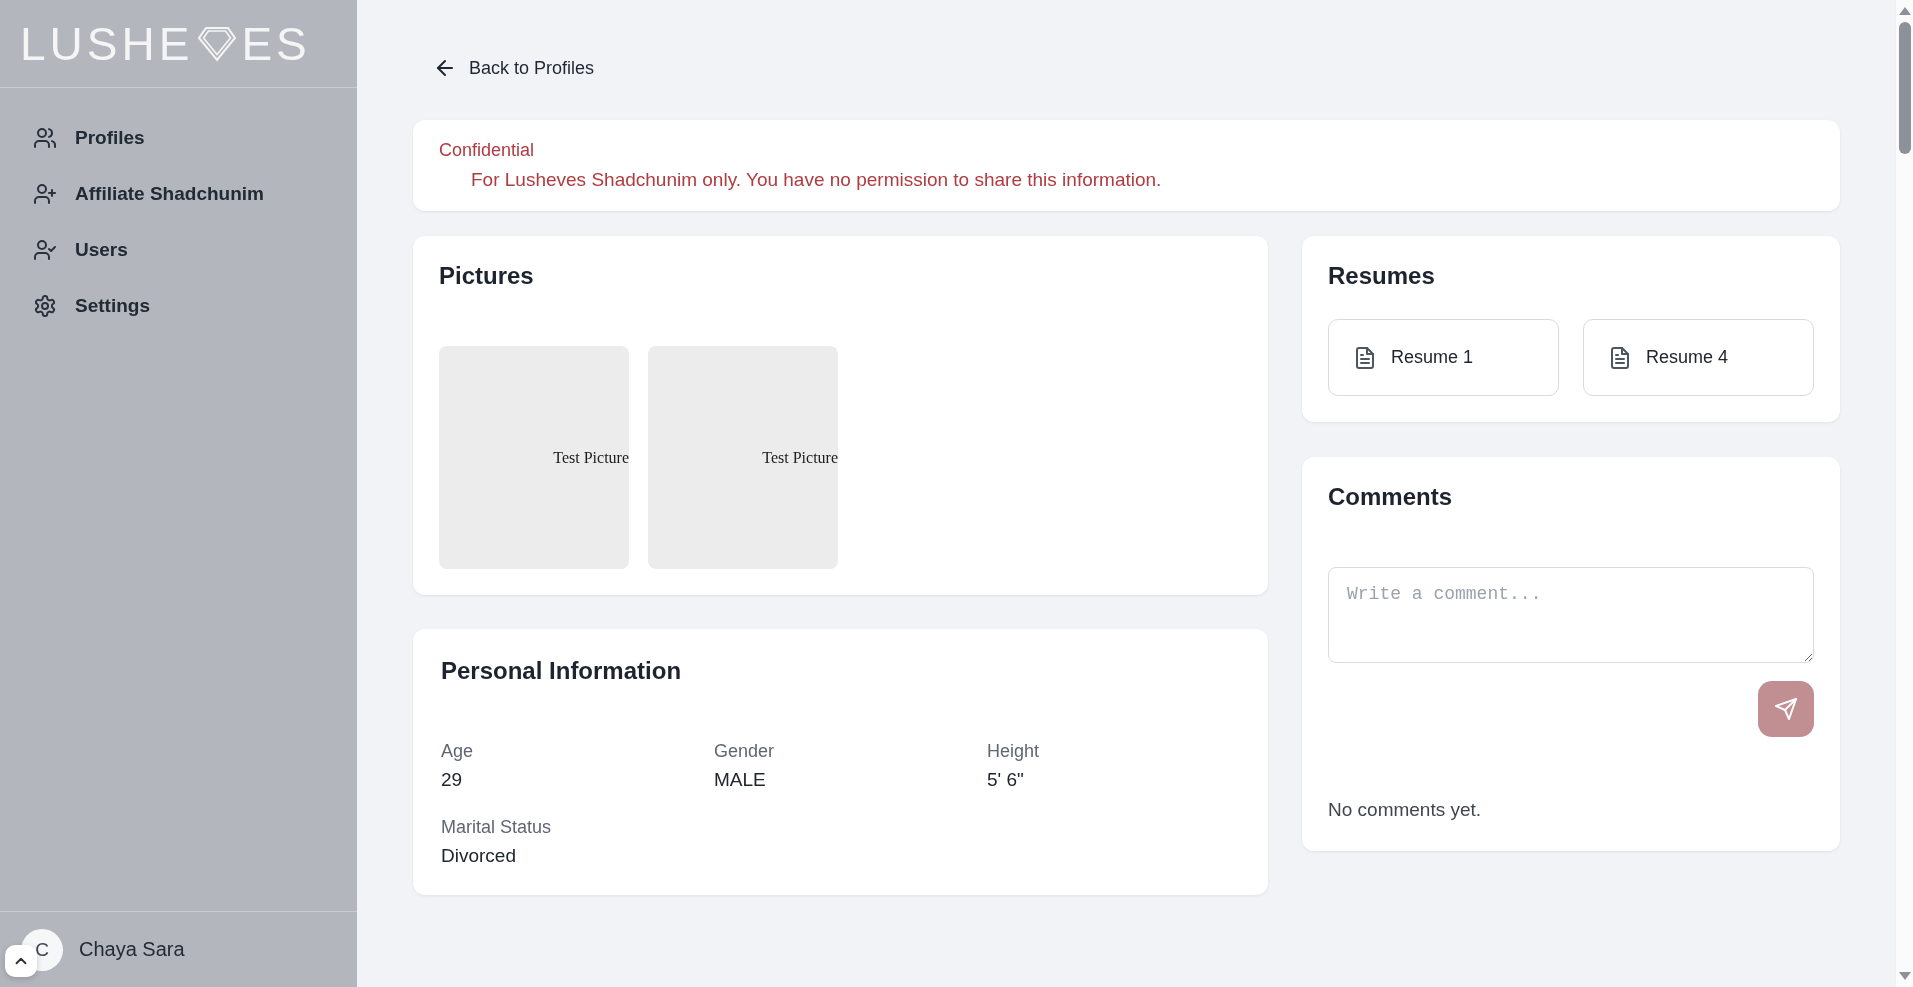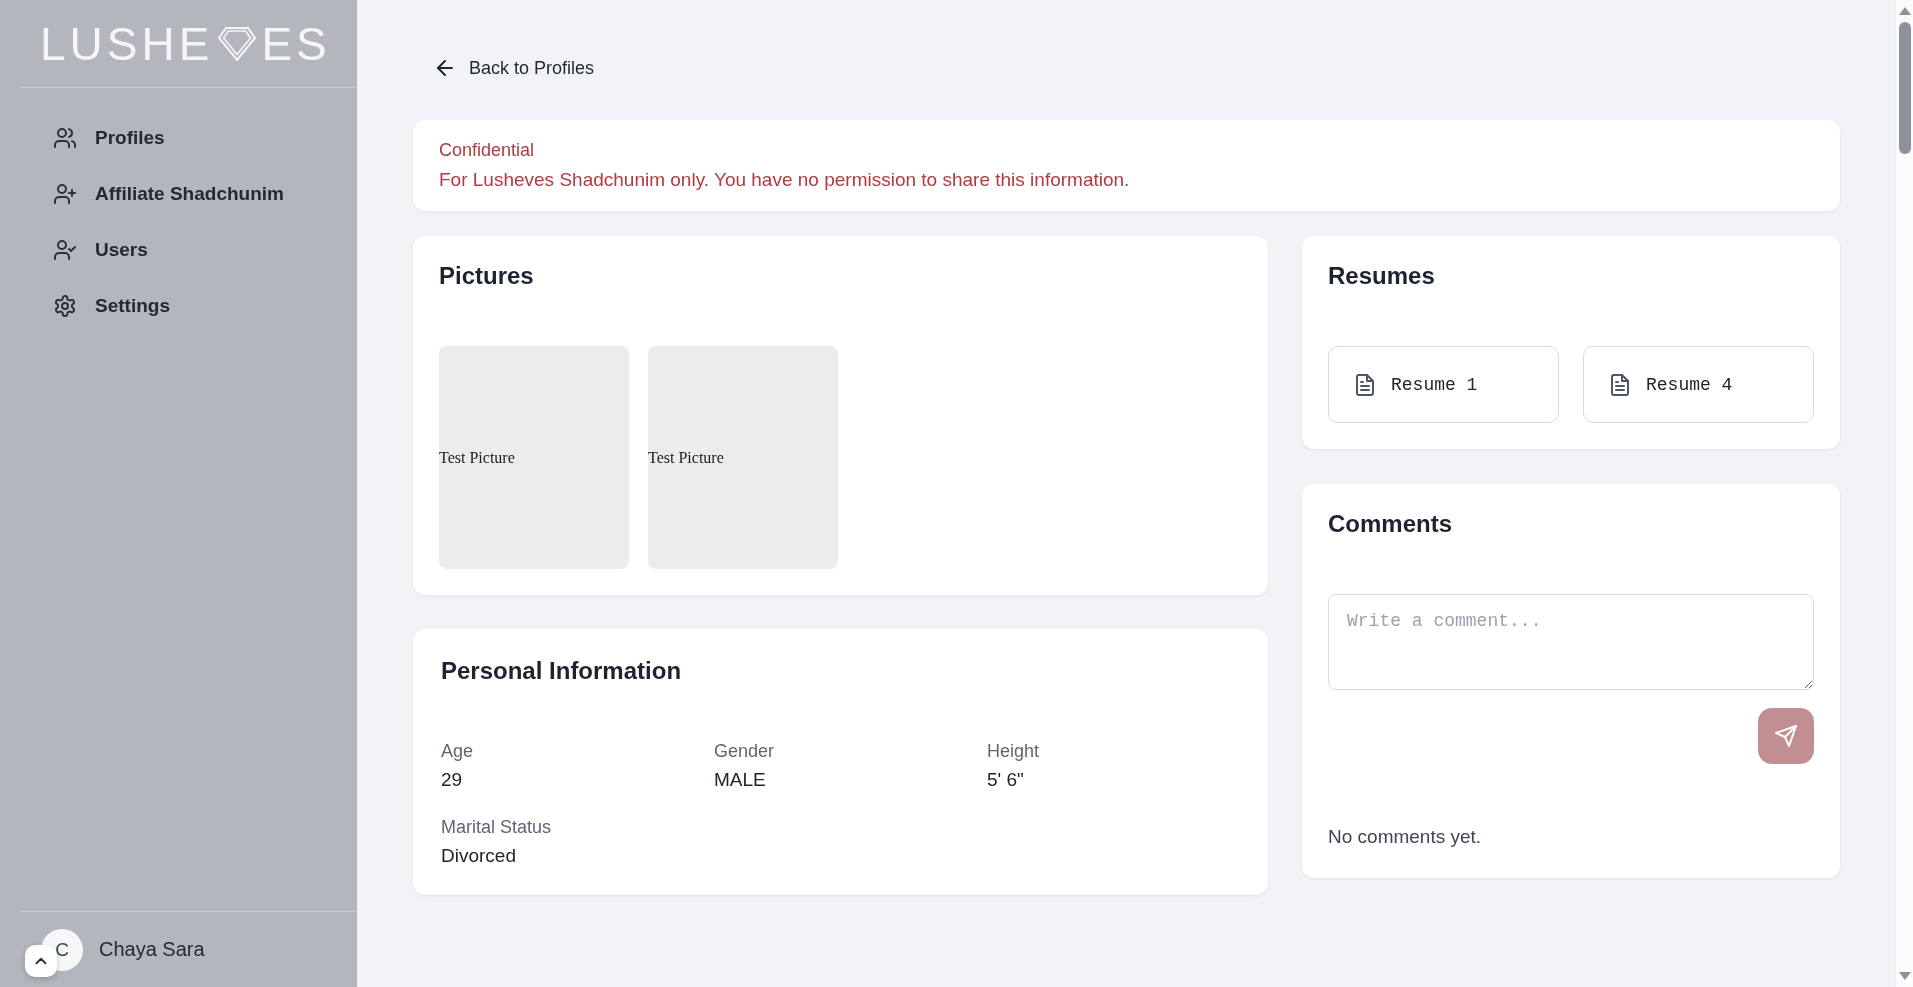--- a/index.html
+++ b/index.html
@@ -9,21 +9,21 @@
     background:#f2f3f7;
     color:#20262f;
     position:relative;
   }
   svg { display:block; }
 
   
   .sidebar {
     position:absolute; left:0; top:0; width:357px; height:987px;
     background:#b3b7bd;
-    display:flex; flex-direction:column;padding-left:20px;
+    display:flex; flex-direction:column;
   }
   .logo {
     height:88px; flex:0 0 88px;
     display:flex; align-items:center;
     padding-left:20px;
     border-bottom:1px solid #c9ccd1;
     color:#f5f5f6;
     font-size:46px; font-weight:300; letter-spacing:4px;
     user-select:none;
   }
@@ -90,58 +90,58 @@
     cursor:pointer; color:#20262f;
   }
 
   .card {
     background:#ffffff;
     border-radius:12px;
     box-shadow:0 1px 3px rgba(16,24,40,.08);
   }
   .notice-card { margin-top:36px; padding:20px 26px; }
   .notice-title { font-size:18px; color:#b03b40; margin-bottom:8px; }
-  .notice-body  { font-size:19px; color:#b03b40; }
+  .notice-body  { font-size:19px; color:#b03b40;margin-left:32px; }
 
   .grid {
     margin-top:25px;
     display:grid;
     grid-template-columns:1fr 538px;
     column-gap:34px;
     align-items:start;
   }
   .col { display:flex; flex-direction:column; }
 
   .section-title { font-size:24px; font-weight:600; color:#1d2430; }
 
   
   .pictures-card { padding:26px; }
   .pics { margin-top:56px; display:flex; gap:19px; }
   .pic {
     width:190px; height:223px;
     background:#ececec; border-radius:8px;
-    display:flex; align-items:center; justify-content:flex-start;
+    display:flex; align-items:center; justify-content:flex-end;
     font-family:"Liberation Serif", serif;
     font-size:16px; color:#1c1c1c;
     cursor:pointer;
   }
 
   
   .personal-card { margin-top:34px; padding:28px; }
   .fields {
     margin-top:56px;
     display:grid; grid-template-columns:1fr 1fr 1fr;
     row-gap:26px; column-gap:20px;
   }
   .f-label { font-size:18px; color:#5f6672; }
   .f-value { font-size:19px; color:#20262e; margin-top:7px; }
 
   
   .resumes-card { padding:26px; }
-  .resume-list { margin-top:56px; display:grid; grid-template-columns:1fr 1fr; gap:24px;font-family:Liberation Mono, monospace; }
+  .resume-list { margin-top:29px; display:grid; grid-template-columns:1fr 1fr; gap:24px; }
   .resume-btn {
     height:77px;
     background:#ffffff;
     border:1px solid #d8dade; border-radius:10px;
     display:flex; align-items:center; gap:14px;
     padding-left:24px;
     font-family:inherit; font-size:18px; color:#20262f; font-weight:500;
     cursor:pointer;
   }
   .resume-btn .ricon { width:24px; height:24px; color:#4e565f; flex:0 0 24px; }

